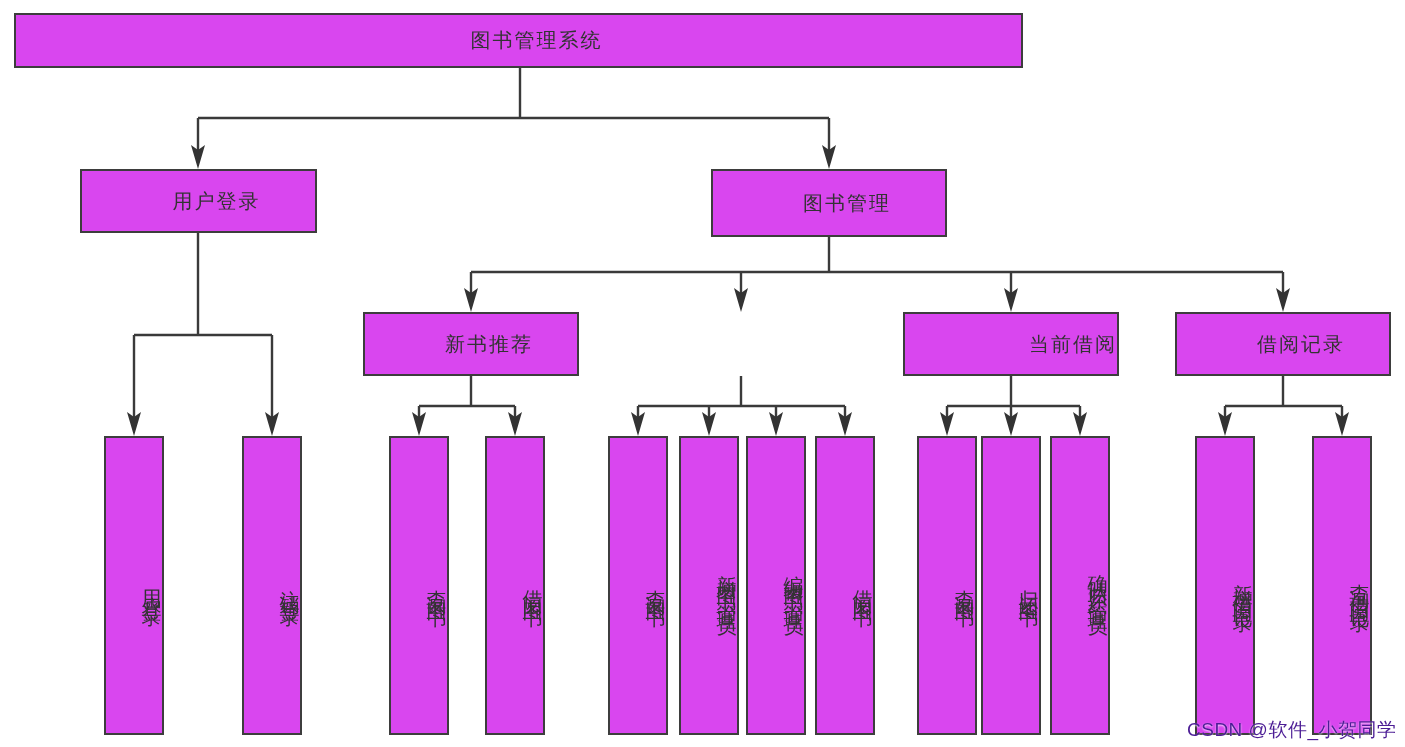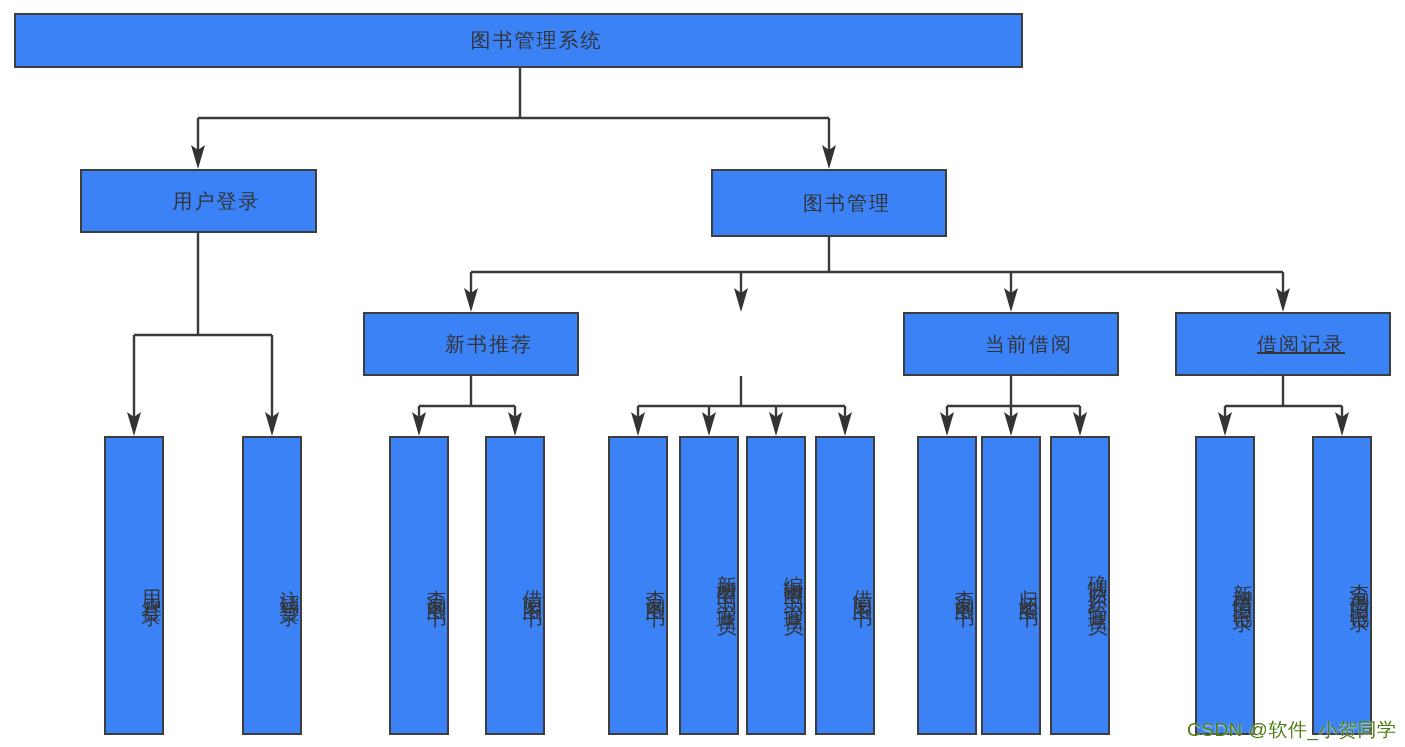--- a/index.html
+++ b/index.html
@@ -13,21 +13,21 @@
   }
   #connectors {
     position: absolute;
     left: 0; top: 0;
     width: 1405px; height: 747px;
     z-index: 1;
   }
   .node {
     position: absolute;
     box-sizing: border-box;
-    background: #3b82f6;
+    background: #d946ef;
     border: 2.5px solid #3d3d3d;
     display: flex;
     align-items: center;
     justify-content: center;
     z-index: 2;
     color: #333333;
     padding-left: 36px;
   }
   .hlabel {
     font-size: 20px;
@@ -46,22 +46,22 @@
   }
   
   #n-root  { left: 14px;  top: 13px;  width: 1009px; height: 55px; }
   
   #n-userlogin { left: 80px;  top: 169px; width: 237px; height: 64px; }
   #n-bookmgmt  { left: 711px; top: 169px; width: 236px; height: 68px; }
   
   .l3 { top: 312px; width: 216px; height: 64px; }
   #n-newbook  { left: 363px; }
   #n-borrow   { left: 633px; }
-  #n-current  { left: 903px; }
-  #n-records  { left: 1175px; text-decoration: underline; }
+  #n-current  { left: 903px; justify-content: flex-end; }
+  #n-records  { left: 1175px; }
   
   #lf-ul-login   { left: 104px; }
   #lf-ul-logout  { left: 242px; }
   #lf-nb-query   { left: 389px; }
   #lf-nb-borrow  { left: 485px; }
   #lf-bb-query   { left: 608px; }
   #lf-bb-add     { left: 679px; }
   #lf-bb-edit    { left: 746px; }
   #lf-bb-borrow  { left: 815px; }
   #lf-cb-query   { left: 917px; }
@@ -69,21 +69,21 @@
   #lf-cb-confirm { left: 1050px; }
   #lf-br-add     { left: 1195px; }
   #lf-br-query   { left: 1312px; }
   #watermark {
     position: absolute;
     left: 1187px;
     top: 717px;
     z-index: 5;
     font-size: 19px;
     letter-spacing: 0.5px;
-    color: #4d7c0f;
+    color: #4c1d95;
     text-shadow: 0 1px 2px rgba(255,255,255,0.9);
     white-space: nowrap;
   }
 </style>
 </head>
 <body>
 
 <div id="canvas">
 
   <svg id="connectors" viewBox="0 0 1405 747" xmlns="http://www.w3.org/2000/svg">

